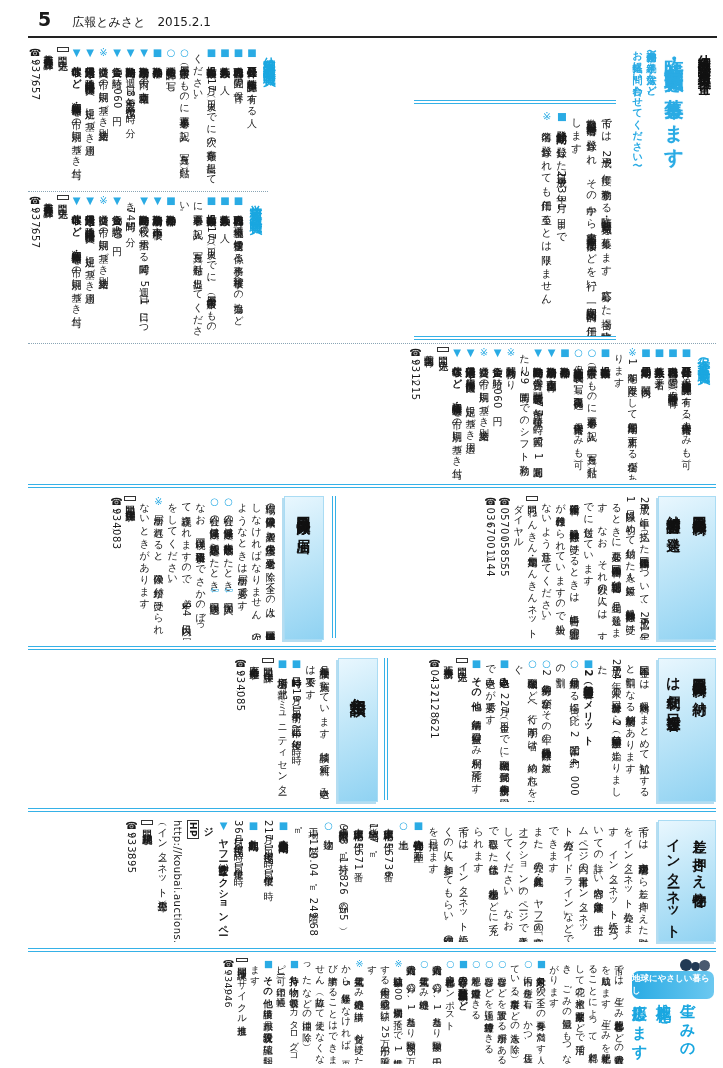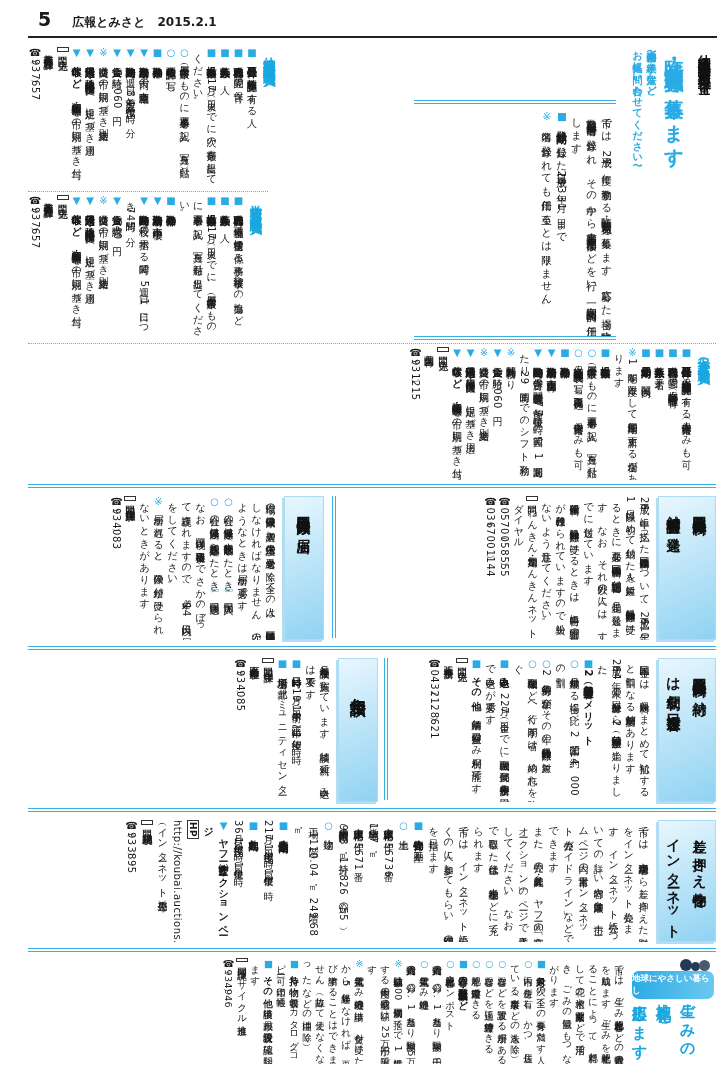--- a/index.html
+++ b/index.html
@@ -5,21 +5,21 @@
   html,body{margin:0;padding:0;background:#fff;}
   body{width:723px;height:1068px;position:relative;overflow:hidden;
        font-family:"DejaVu Sans","Liberation Sans",sans-serif;color:#1a1a1a;}
   .page{position:absolute;inset:0;background:#fff;}
   
   .v{writing-mode:vertical-rl;text-orientation:mixed;}
   .pre{white-space:pre-line;}
   
   .hdr{position:absolute;top:8px;left:28px;width:689px;border-bottom:2px solid #222;padding-bottom:5px;}
   .pn{font-size:19px;font-weight:bold;margin-left:10px;}
-  .issue{font-size:12px;font-weight:bold;margin-left:16px;}
+  .issue{font-size:12px;font-weight:normal;margin-left:16px;}
   
   .s1{position:absolute;top:44px;left:28px;width:688px;height:436px;}
   .headline{position:absolute;top:0;right:0;width:96px;height:296px;overflow:hidden;}
   .h1a{font-size:13px;font-weight:bold;letter-spacing:2px;line-height:24px;color:#111;}
   .h1b{font-size:19px;font-weight:bold;letter-spacing:2px;line-height:34px;color:#2aabe4;
        text-shadow:0 0 1px #8fd4f5;}
   .h1c{font-size:10px;line-height:14px;color:#2aabe4;font-weight:bold;}
   .introbox{position:absolute;top:56px;right:100px;width:202px;height:240px;
             border-top:4px double #35b1e7;border-bottom:4px double #35b1e7;
             padding:6px 2px;box-sizing:border-box;overflow:hidden;

